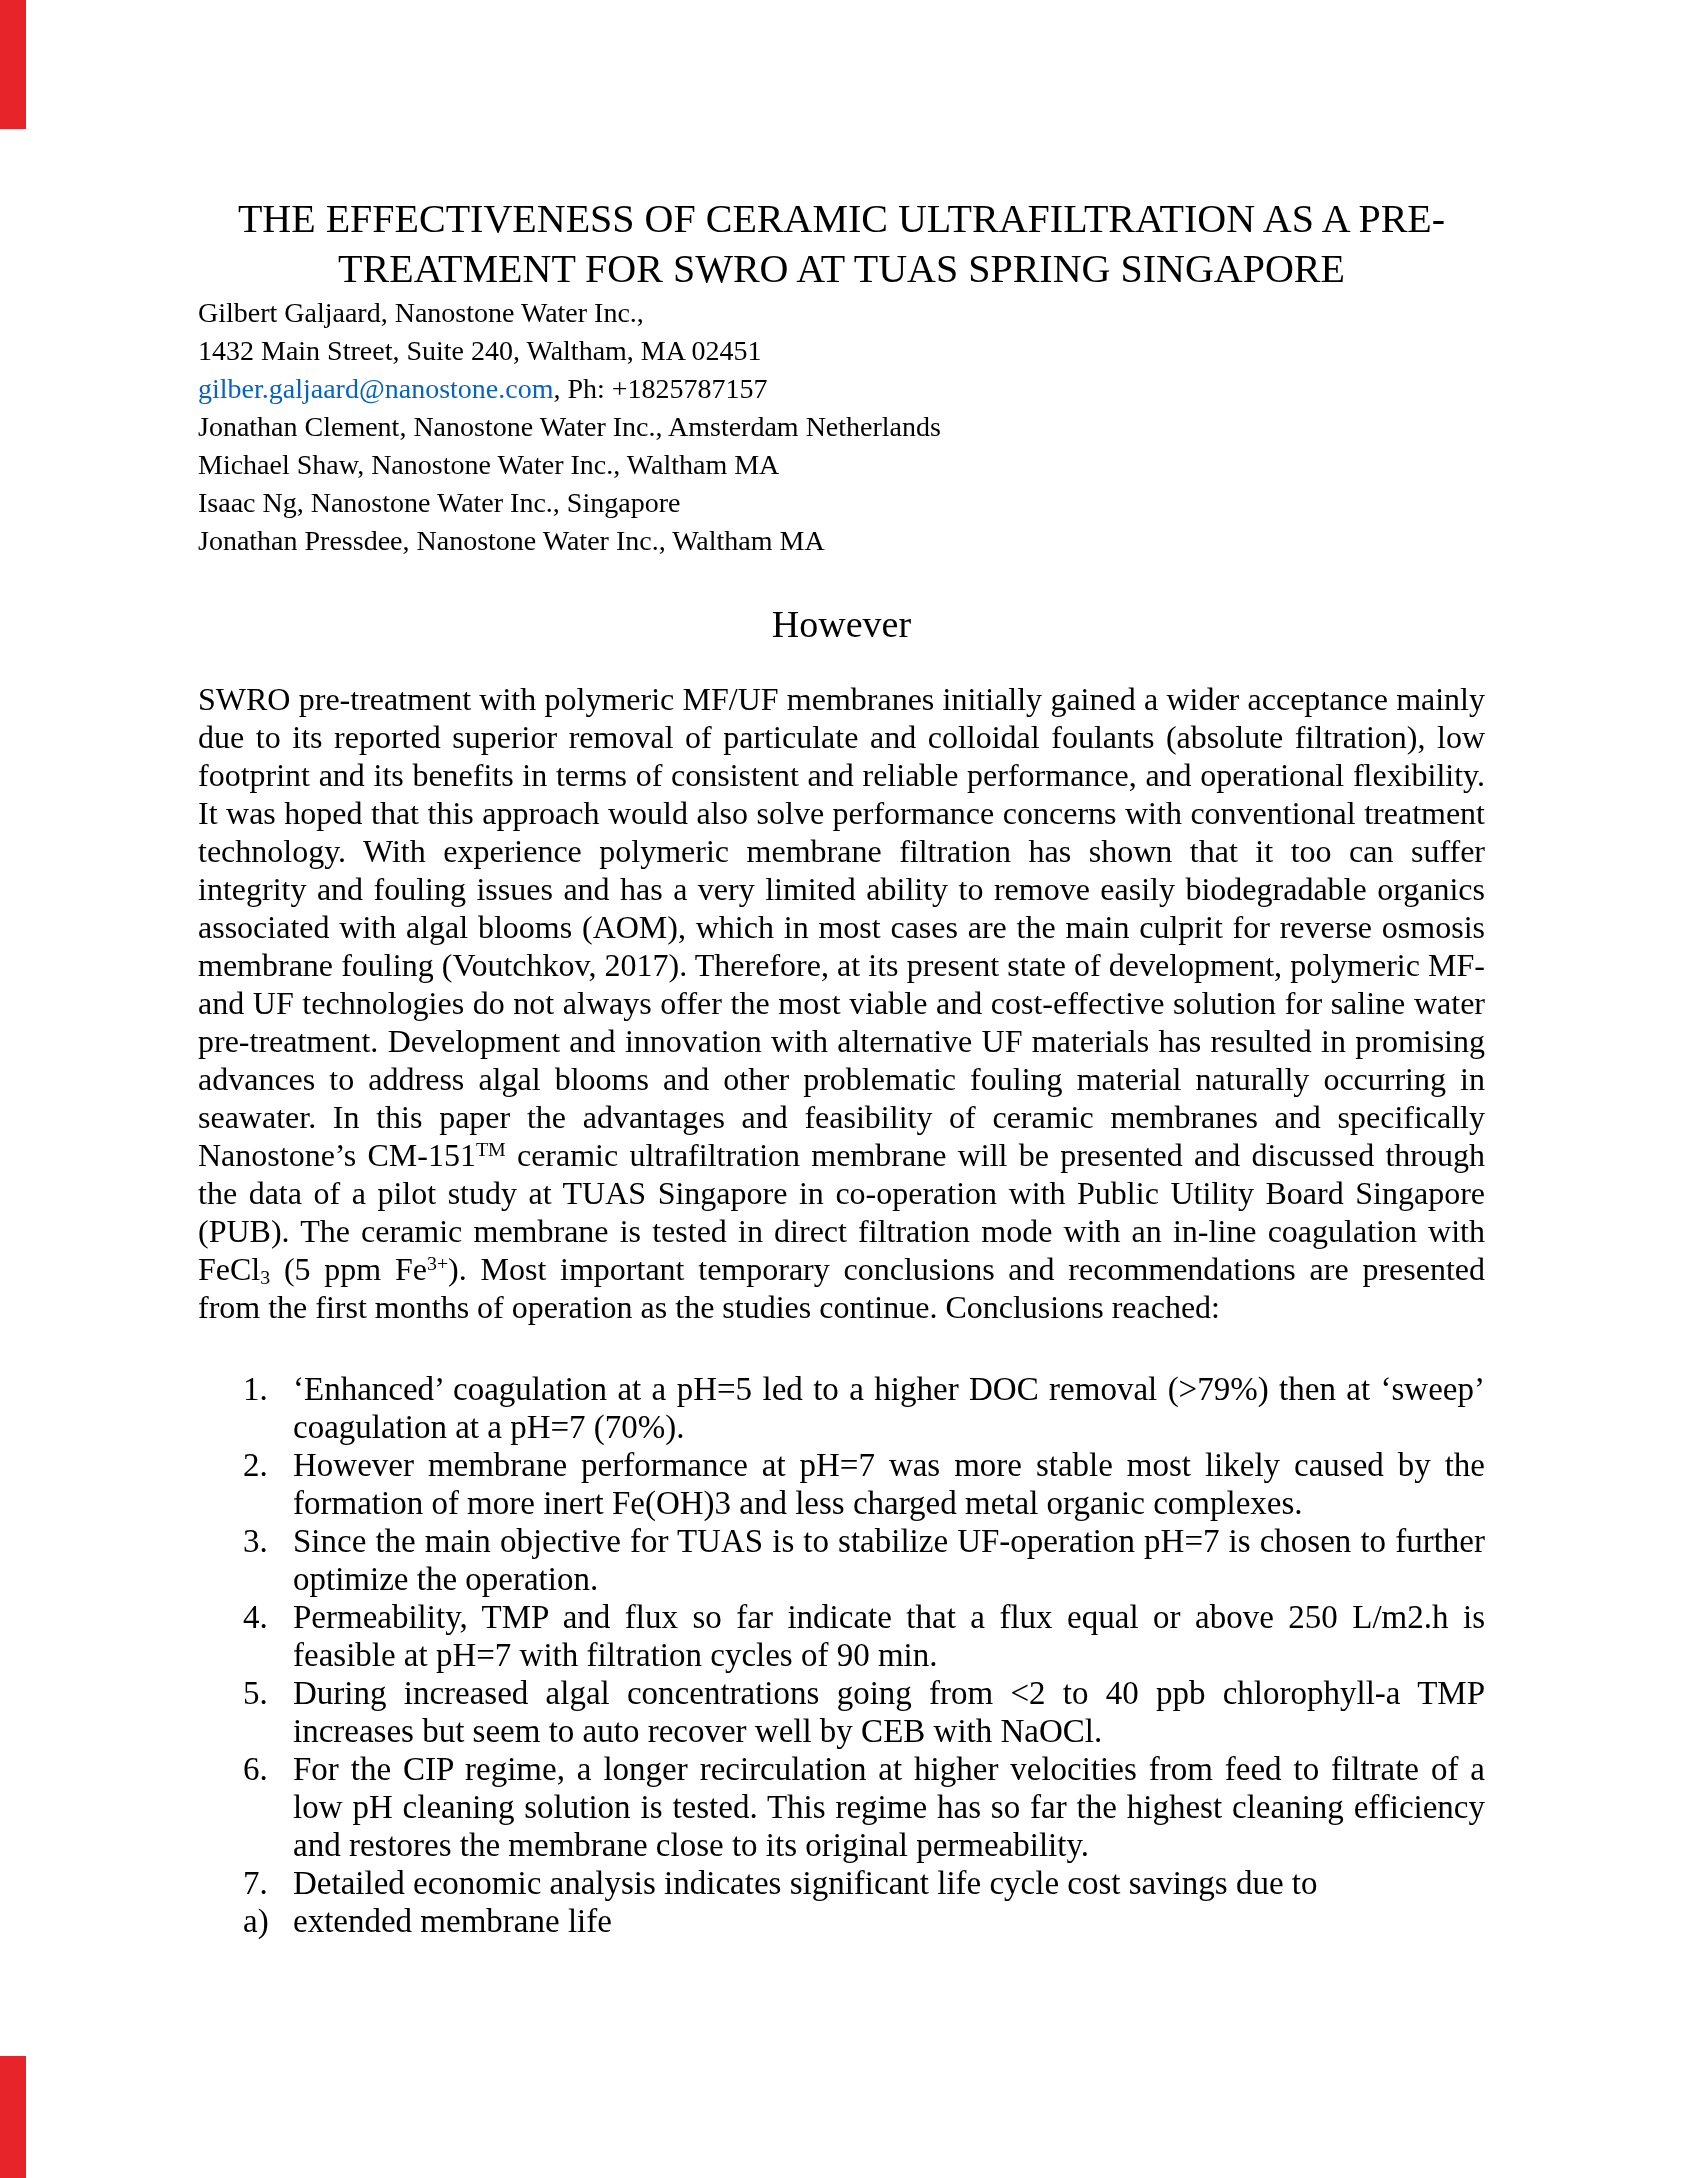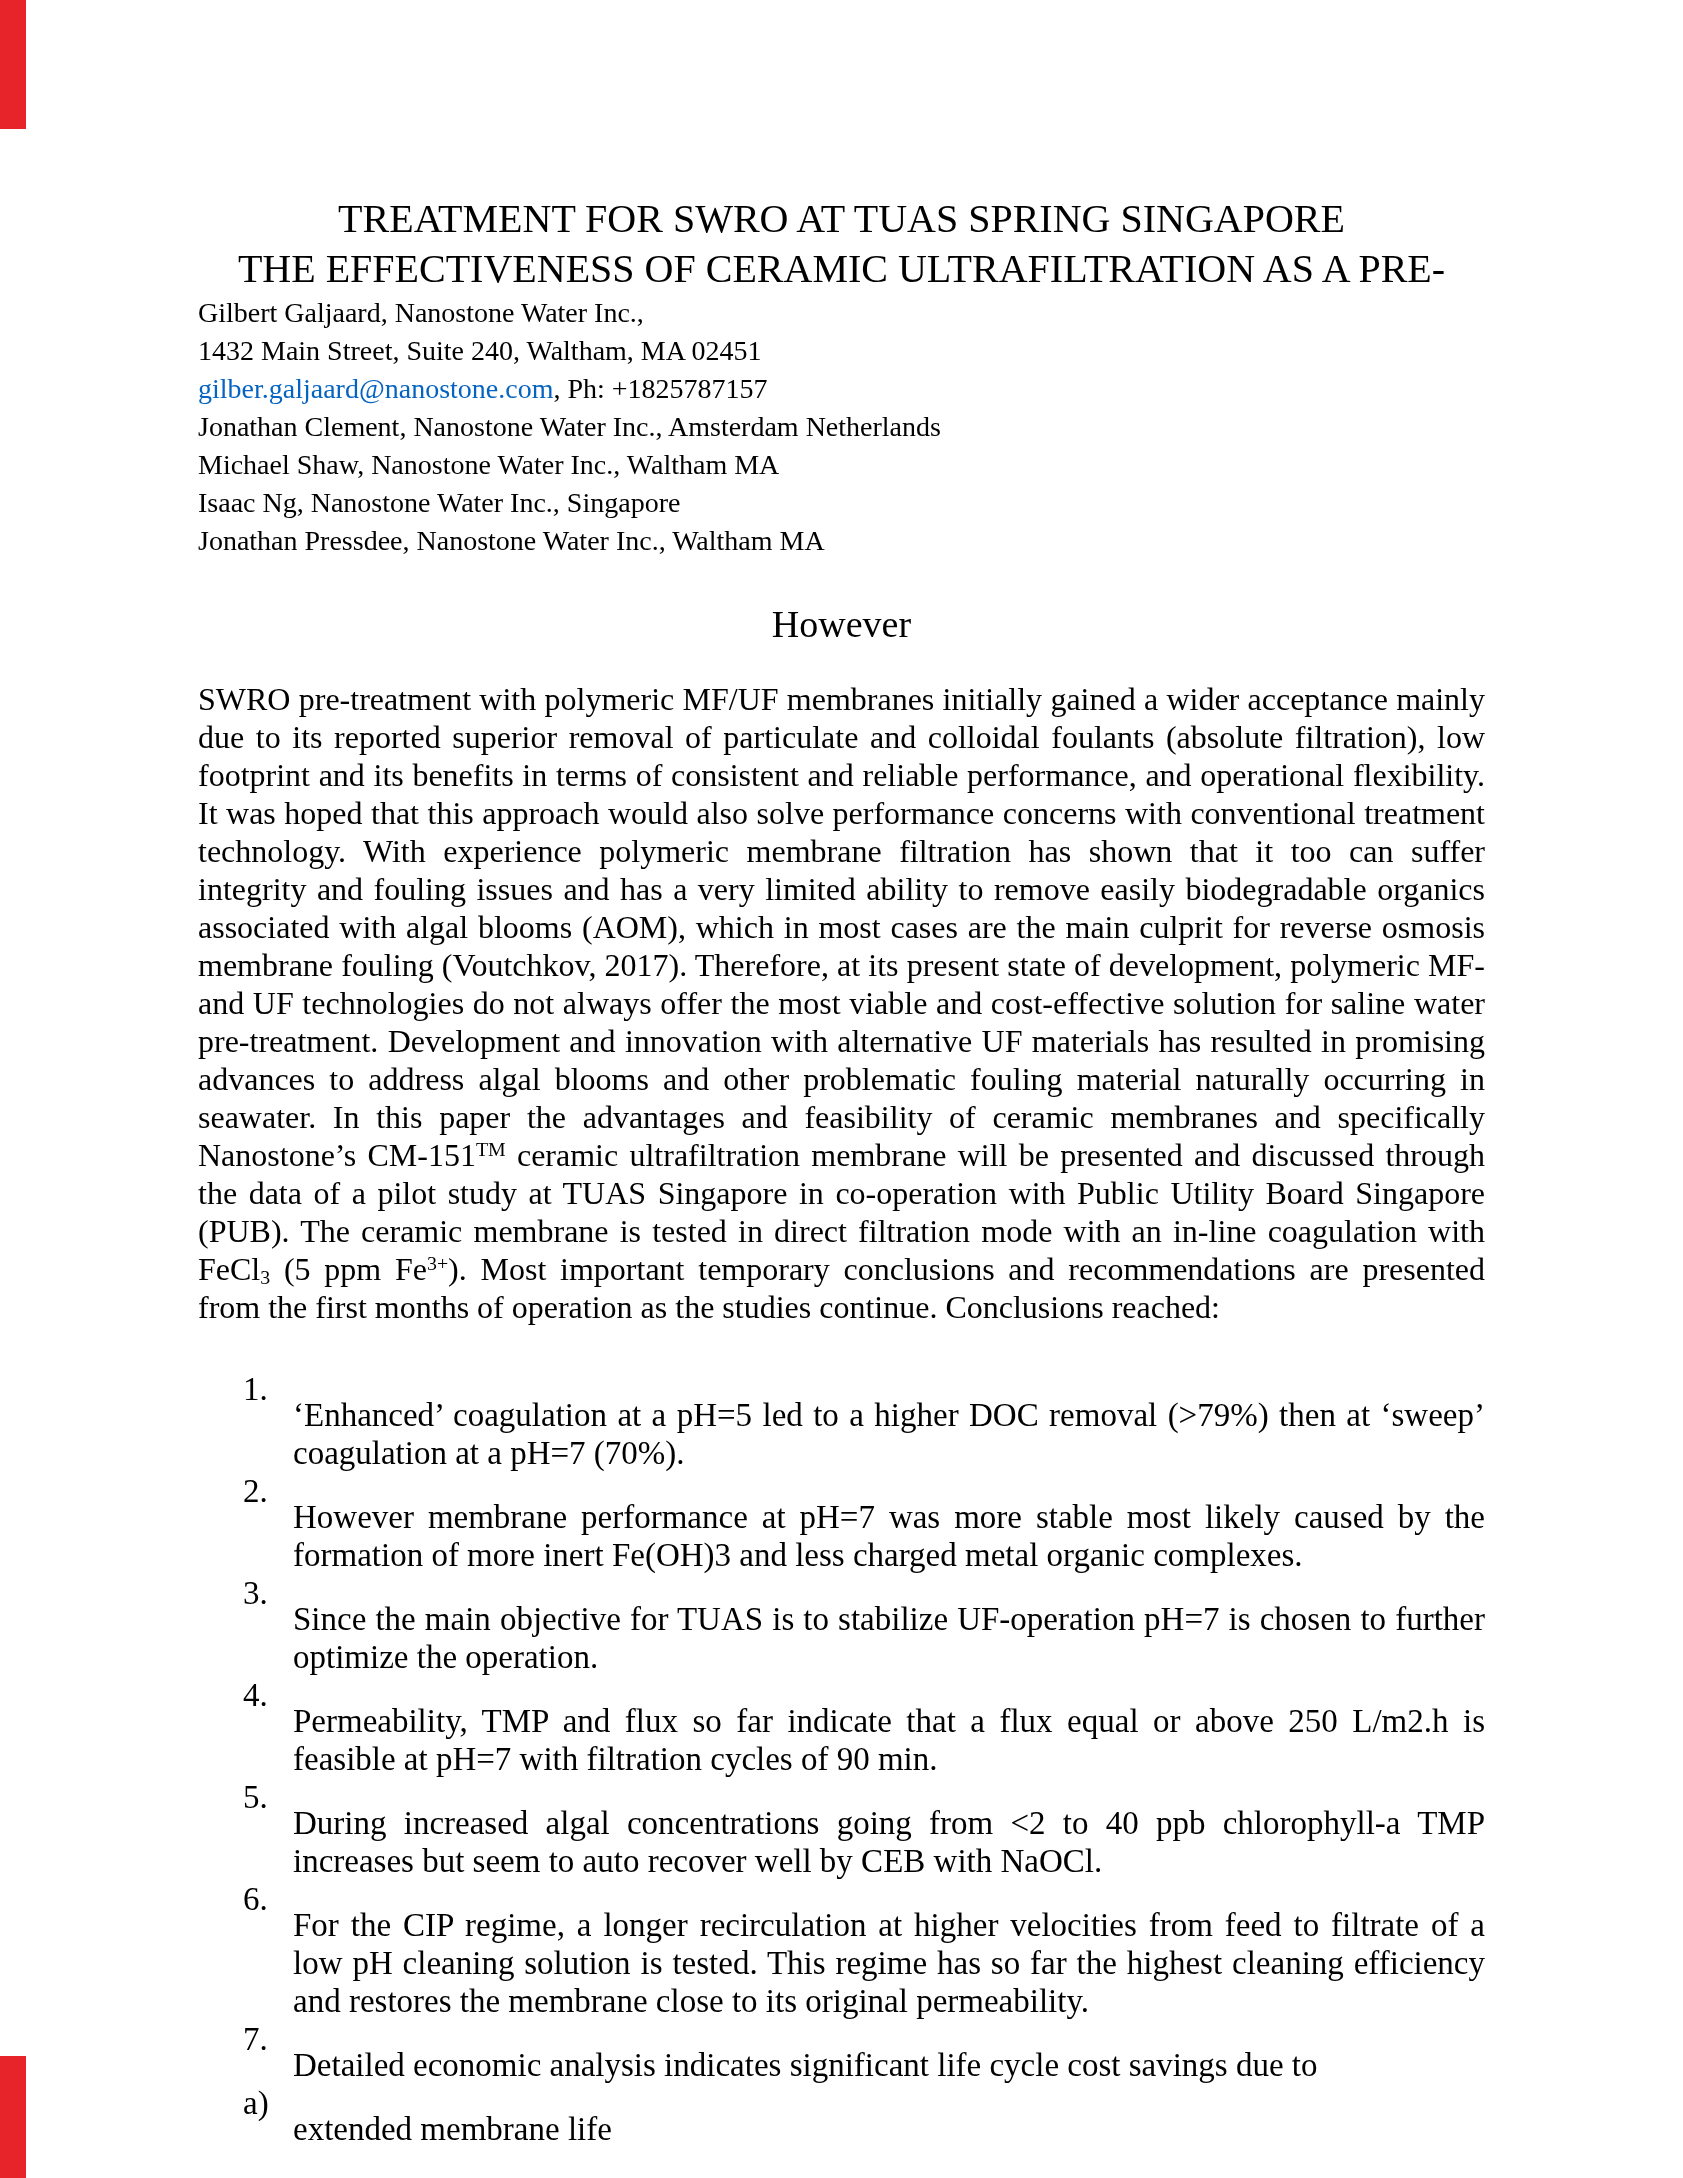--- a/index.html
+++ b/index.html
@@ -80,36 +80,35 @@
     font-size:33px;
     line-height:38px;
   }
   .li .num{
     flex:0 0 50px;
     text-align:left;
   }
   .li .li-text{
     flex:1 1 auto;
     text-align:justify;
-    margin-top:26px;
   }
 </style>
 </head>
 <body>
 
 <div class="page">
 
   <div class="edge-bar top"></div>
   <div class="edge-bar bottom"></div>
 
   <div class="content">
 
     <div class="title">
+      <div>THE EFFECTIVENESS OF CERAMIC ULTRAFILTRATION AS A PRE-</div>
       <div>TREATMENT FOR SWRO AT TUAS SPRING SINGAPORE</div>
-      <div>THE EFFECTIVENESS OF CERAMIC ULTRAFILTRATION AS A PRE-</div>
     </div>
 
     <div class="authors">
       <div class="author-line">Gilbert Galjaard, Nanostone Water Inc.,</div>
       <div class="author-line">1432 Main Street, Suite 240, Waltham, MA 02451</div>
       <div class="author-line"><a class="email-link">gilber.galjaard@nanostone.com</a><span>, Ph: +1825787157</span></div>
       <div class="author-line">Jonathan Clement, Nanostone Water Inc., Amsterdam Netherlands</div>
       <div class="author-line">Michael Shaw, Nanostone Water Inc., Waltham MA</div>
       <div class="author-line">Isaac Ng, Nanostone Water Inc., Singapore</div>
       <div class="author-line">Jonathan Pressdee, Nanostone Water Inc., Waltham MA</div>

